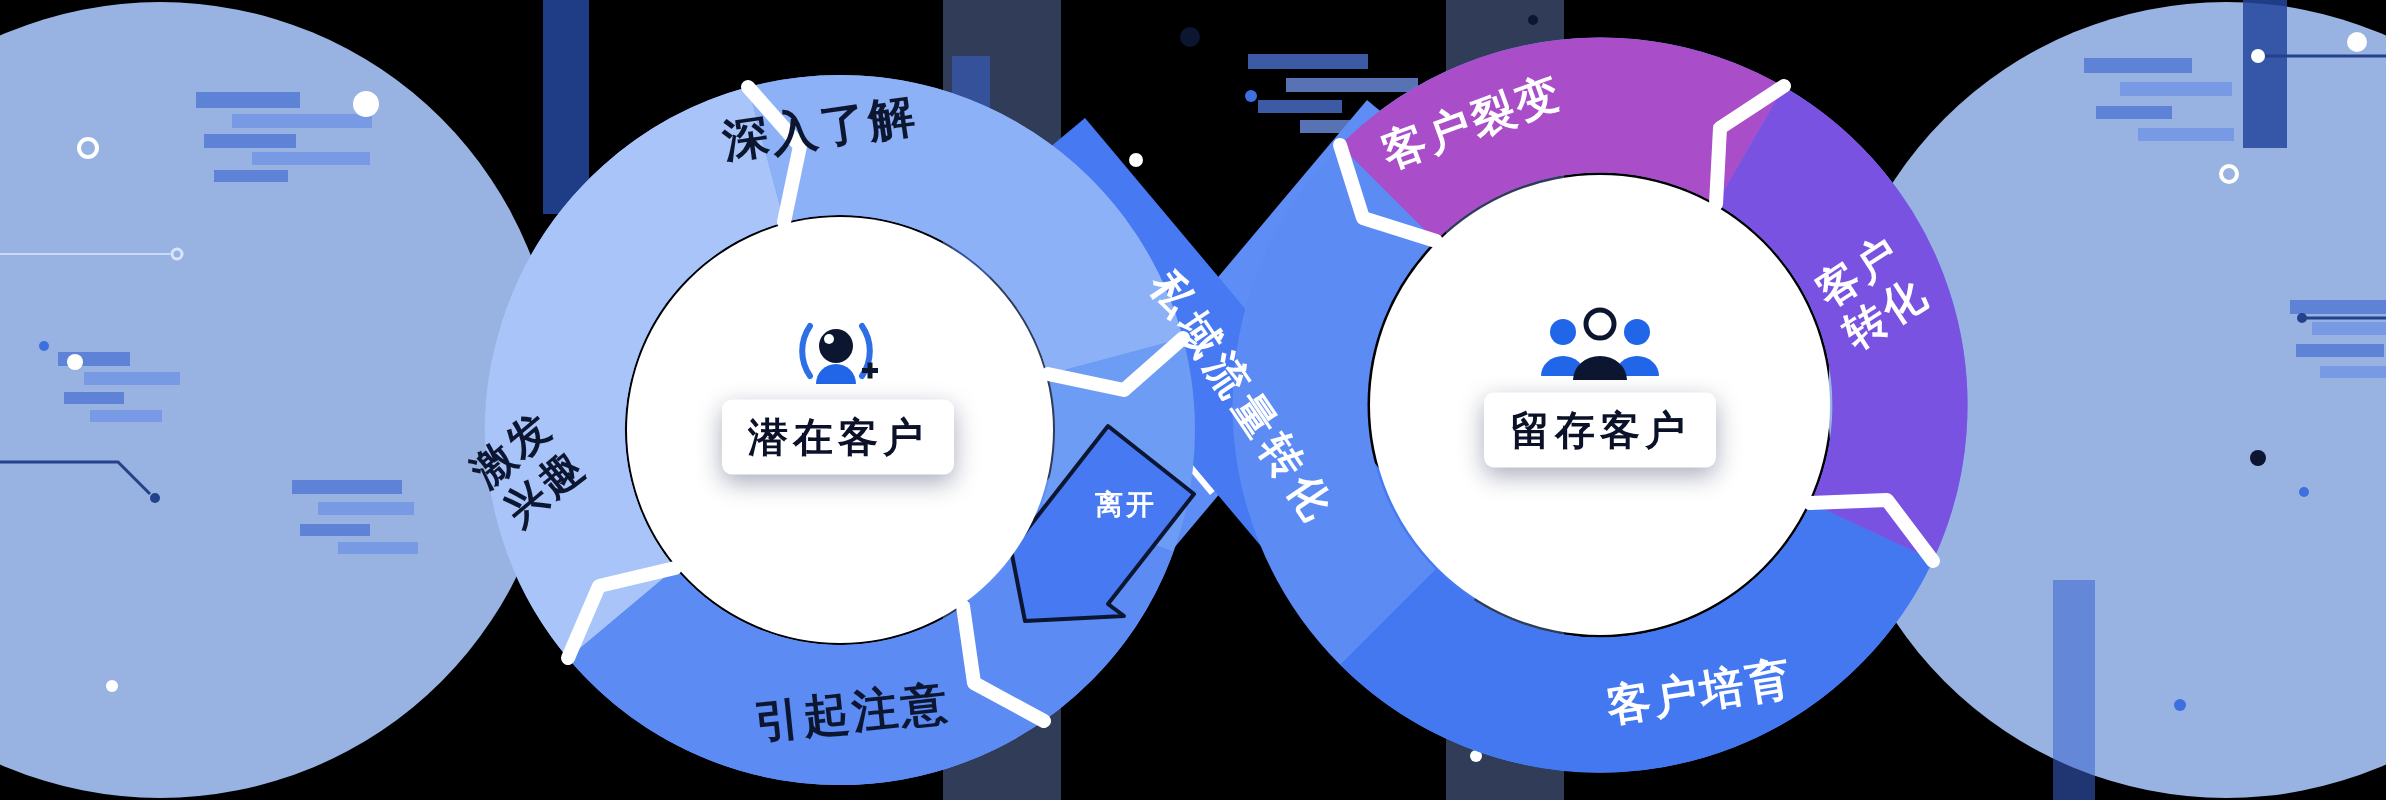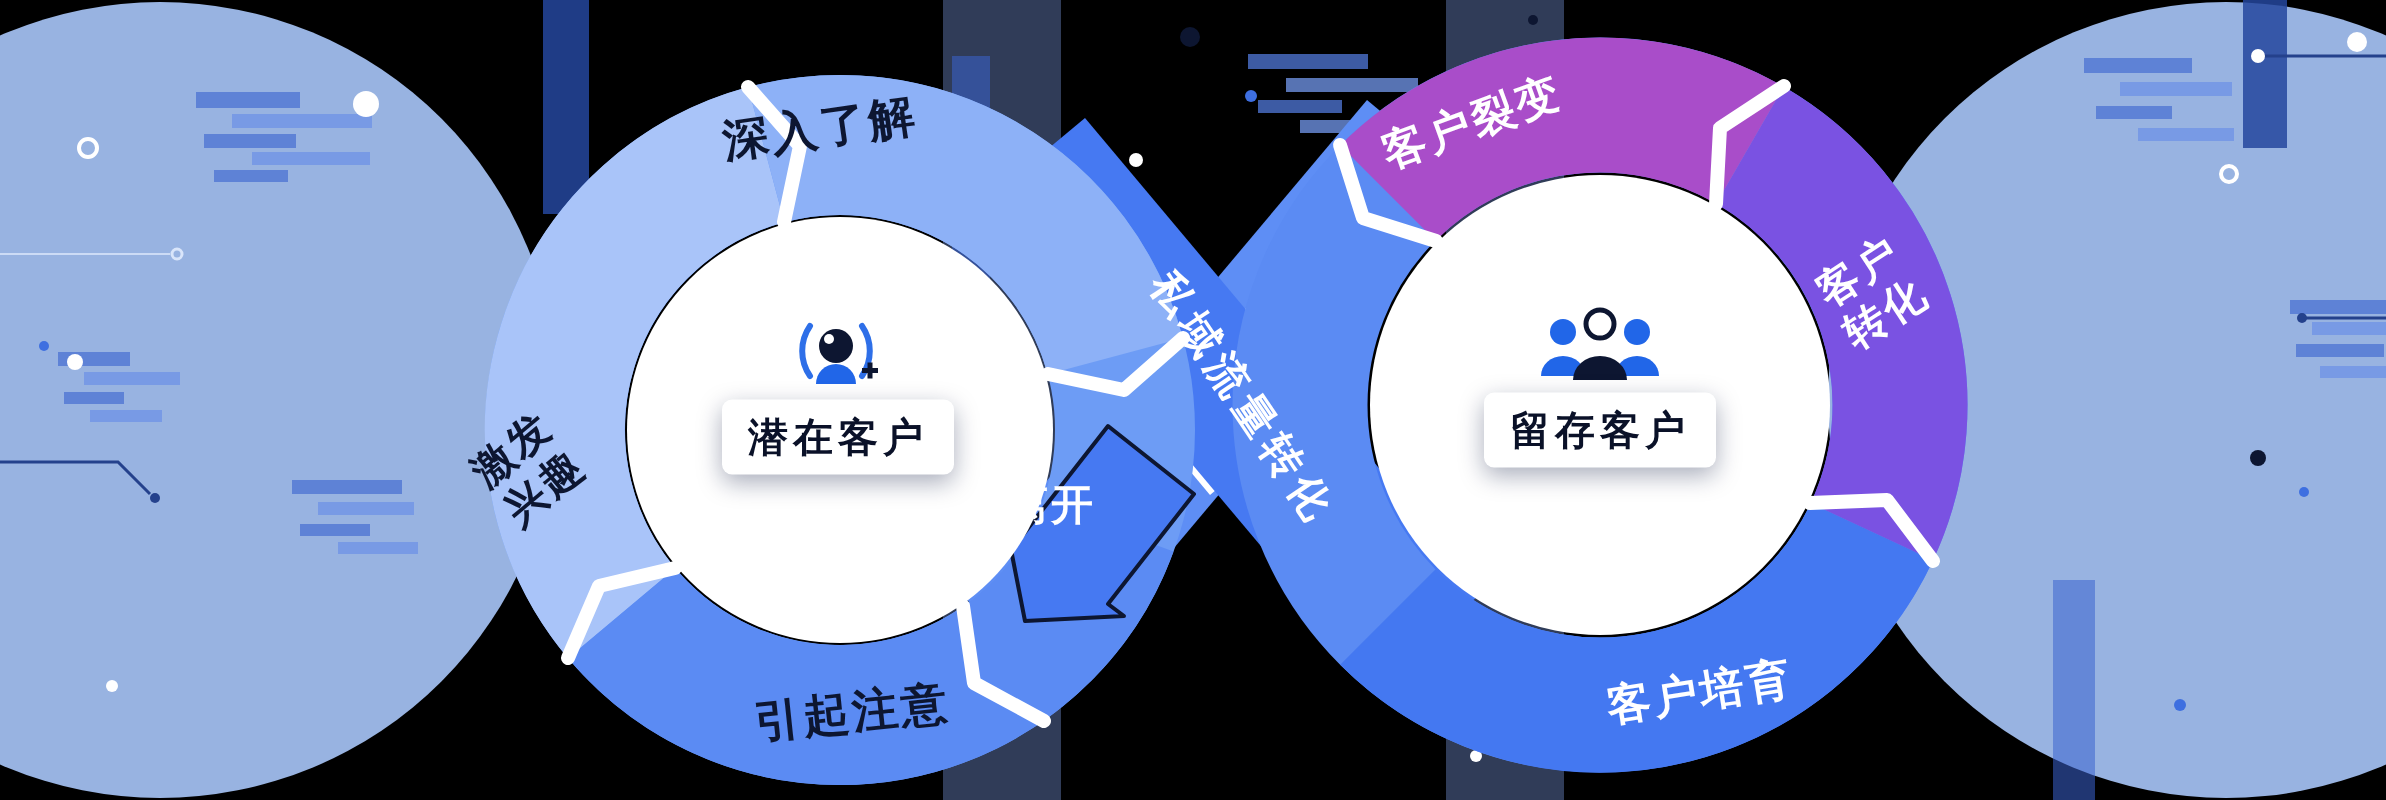--- a/index.html
+++ b/index.html
@@ -226,17 +226,17 @@
   <div class="stage dark" style="left:528px;top:468px;font-size:42px;--rot:-40deg">激发
 兴趣</div>
   <div class="stage dark" style="left:852px;top:712px;font-size:46px;--rot:-6deg">引起注意</div>
 
   <div class="stage light" style="left:1472px;top:122px;font-size:44px;--rot:-20deg">客户裂变</div>
   <div class="stage light" style="left:1872px;top:292px;font-size:42px;--rot:-33deg">客户
 转化</div>
   <div class="stage light" style="left:1700px;top:692px;font-size:44px;--rot:-9deg">客户培育</div>
 
   <div class="stage light conv" style="left:1243px;top:398px;font-size:42px;--rot:56deg">私域流量转化</div>
-  <div class="stage light" style="left:1051px;top:505px;font-size:42px;--rot:0deg">离开</div>
+  <div class="stage light" style="left:1126px;top:505px;font-size:28px;--rot:0deg">离开</div>
 
   <div class="center-box" style="left:1600px;top:430px">留存客户</div>
   <div class="center-box" style="left:838px;top:437px">潜在客户</div>
 </div>
 
 </body></html>

